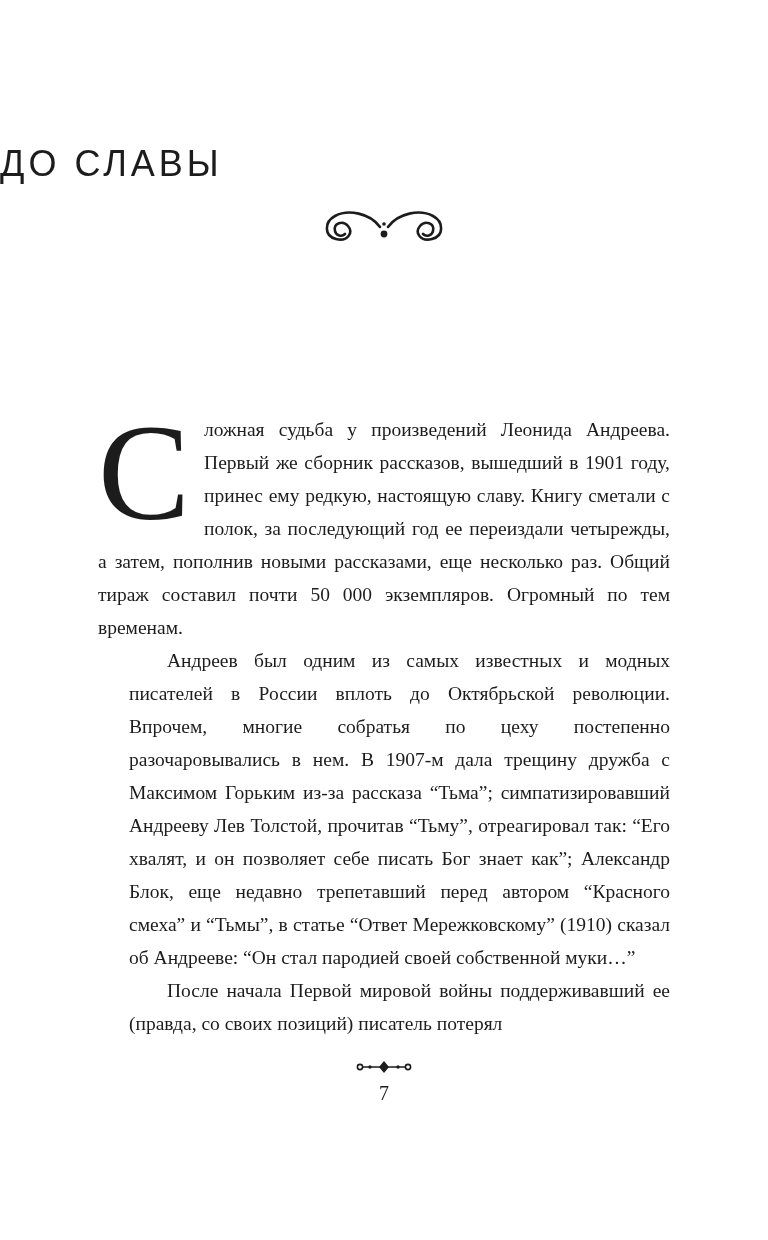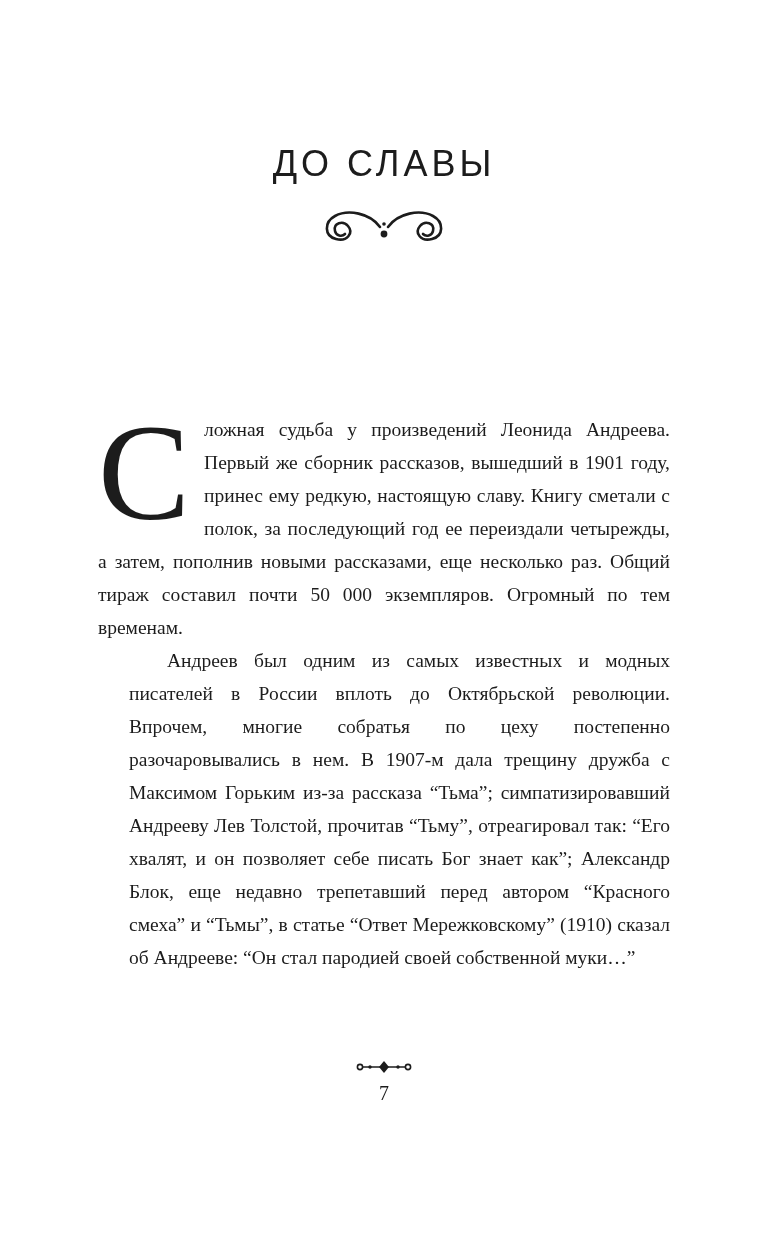--- a/index.html
+++ b/index.html
@@ -13,21 +13,20 @@
     height: 1240px;
     margin: 0 auto;
     background: #ffffff;
     color: #1c1c1c;
     overflow: hidden;
     font-family: "Liberation Serif", serif;
   }
   .chapter-title {
     margin: 0;
     padding-top: 143px;
-    text-align: center;
     font-family: "Liberation Sans", sans-serif;
     font-weight: 400;
     font-size: 36px;
     letter-spacing: 4px;
     color: #1c1c1c;
   }
   .title-ornament {
     display: block;
     margin: 22px auto 0 auto;
   }
@@ -89,20 +88,21 @@
   </svg>
 
   <div class="text-block">
 
     <p class="para">
       <span class="dropcap">С</span><span>ложная судьба у произведений Леонида Андреева. Первый же сборник рассказов, вышедший в 1901 году, принес ему редкую, настоящую славу. Книгу сметали с полок, за последующий год ее переиздали четырежды, а затем, пополнив новыми рассказами, еще несколько раз. Общий тираж составил почти 50 000 экземпляров. Огромный по тем временам.</span>
     </p>
 
     <p class="para indent">Андреев был одним из самых известных и модных писателей в России вплоть до Октябрьской революции. Впрочем, многие собратья по цеху постепенно разочаровывались в нем. В 1907-м дала трещину дружба с Максимом Горьким из-за рассказа “Тьма”; симпатизировавший Андрееву Лев Толстой, прочитав “Тьму”, отреагировал так: “Его хвалят, и он позволяет себе писать Бог знает как”; Александр Блок, еще недавно трепетавший перед автором “Красного смеха” и “Тьмы”, в статье “Ответ Мережковскому” (1910) сказал об Андрееве: “Он стал пародией своей собственной муки…”</p>
 
+    <p class="para indent">После начала Первой мировой войны поддерживавший ее (правда, со своих позиций) писатель потерял</p>
 
   </div>
 
   <div class="footer">
     <svg class="footer-ornament" width="56" height="14" viewBox="0 0 56 14" aria-hidden="true">
       <line x1="2" y1="7" x2="54" y2="7" stroke="#1c1c1c" stroke-width="1.6"></line>
       <path d="M28 1 L33 7 L28 13 L23 7 Z" fill="#1c1c1c"></path>
       <circle cx="4" cy="7" r="2.6" fill="#ffffff" stroke="#1c1c1c" stroke-width="1.6"></circle>
       <circle cx="52" cy="7" r="2.6" fill="#ffffff" stroke="#1c1c1c" stroke-width="1.6"></circle>
       <circle cx="14" cy="7" r="1.7" fill="#1c1c1c"></circle>

